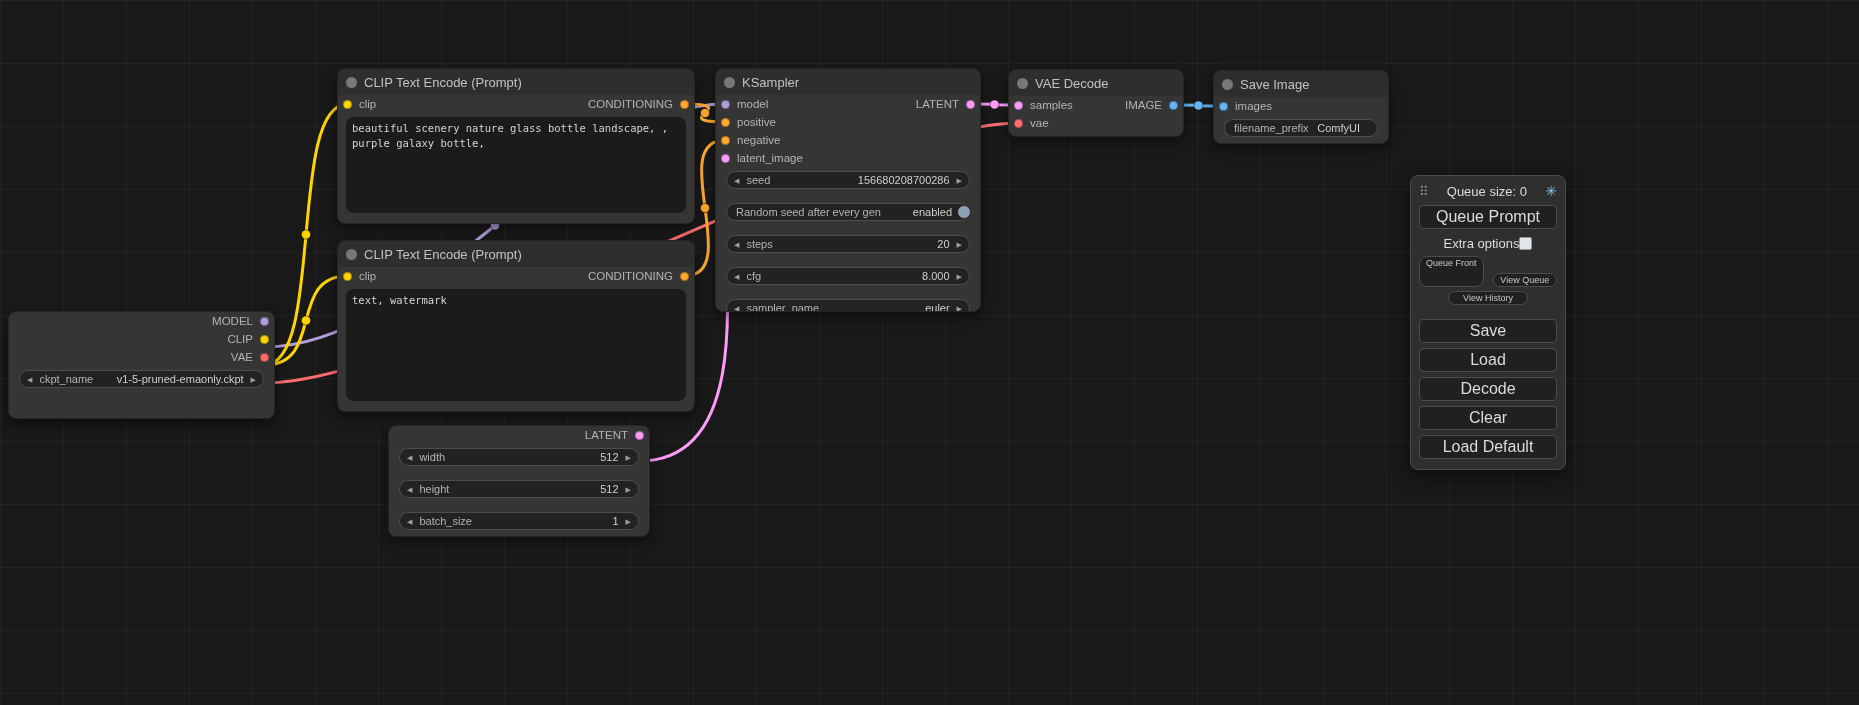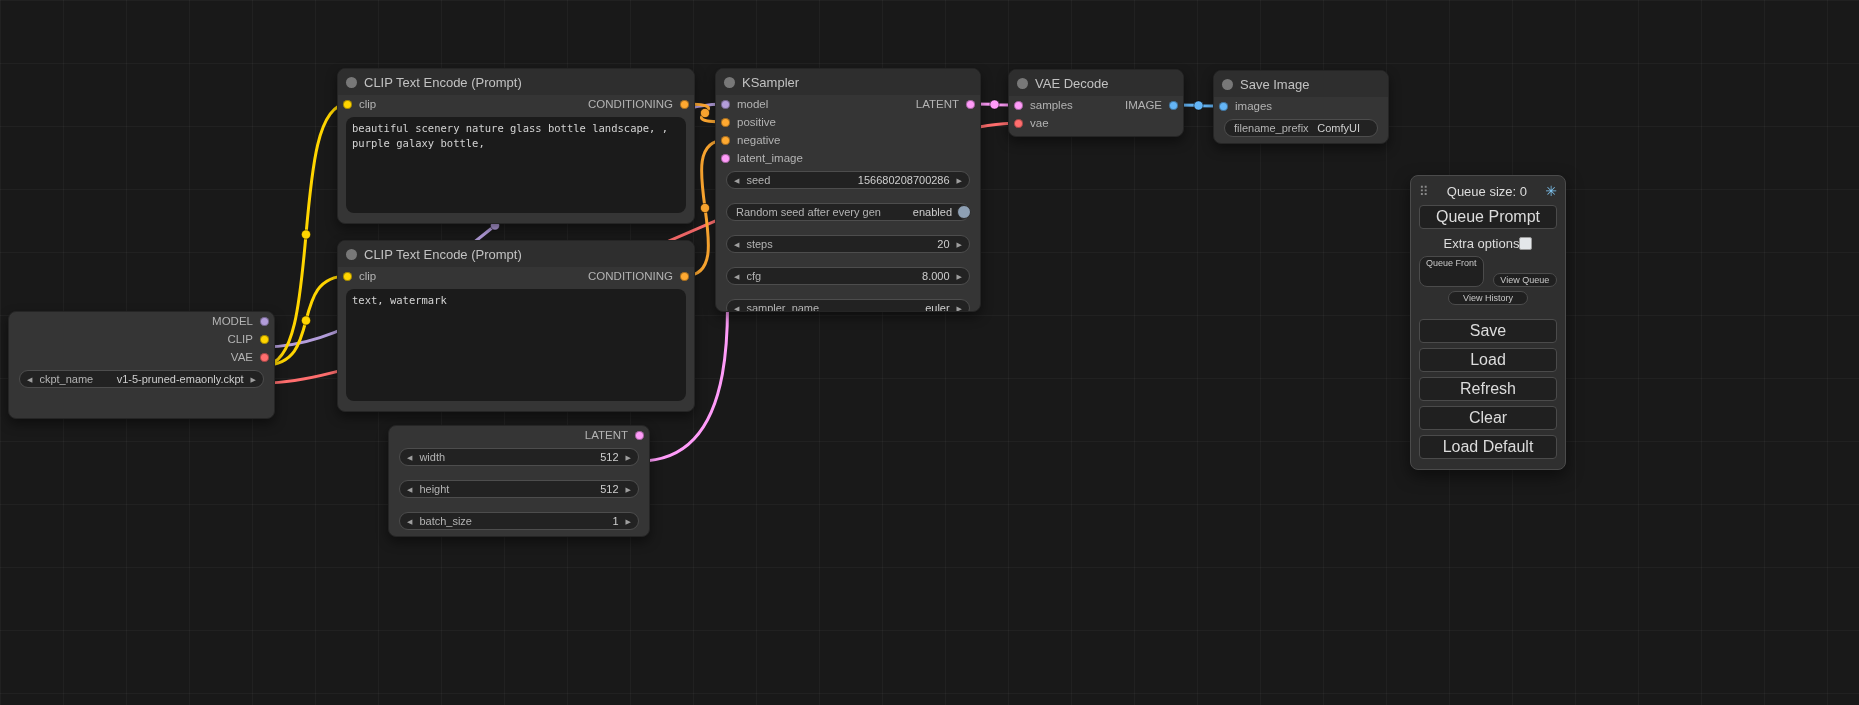--- a/index.html
+++ b/index.html
@@ -270,17 +270,17 @@
     </div>
     <div class="btn-row">
       <div class="menu-btn small" style="flex:1;">Queue Front</div>
       <div class="menu-btn small" style="flex:1;margin-top:17px;">View Queue</div>
     </div>
     <div class="view-history-wrap">
       <div class="menu-btn small vh">View History</div>
     </div>
     <div class="menu-btn group-gap">Save</div>
     <div class="menu-btn">Load</div>
-    <div class="menu-btn">Refresh</div>
+    <div class="menu-btn">Decode</div>
     <div class="menu-btn">Clear</div>
     <div class="menu-btn">Load Default</div>
   </div>
 </div>
 
 </body></html>

